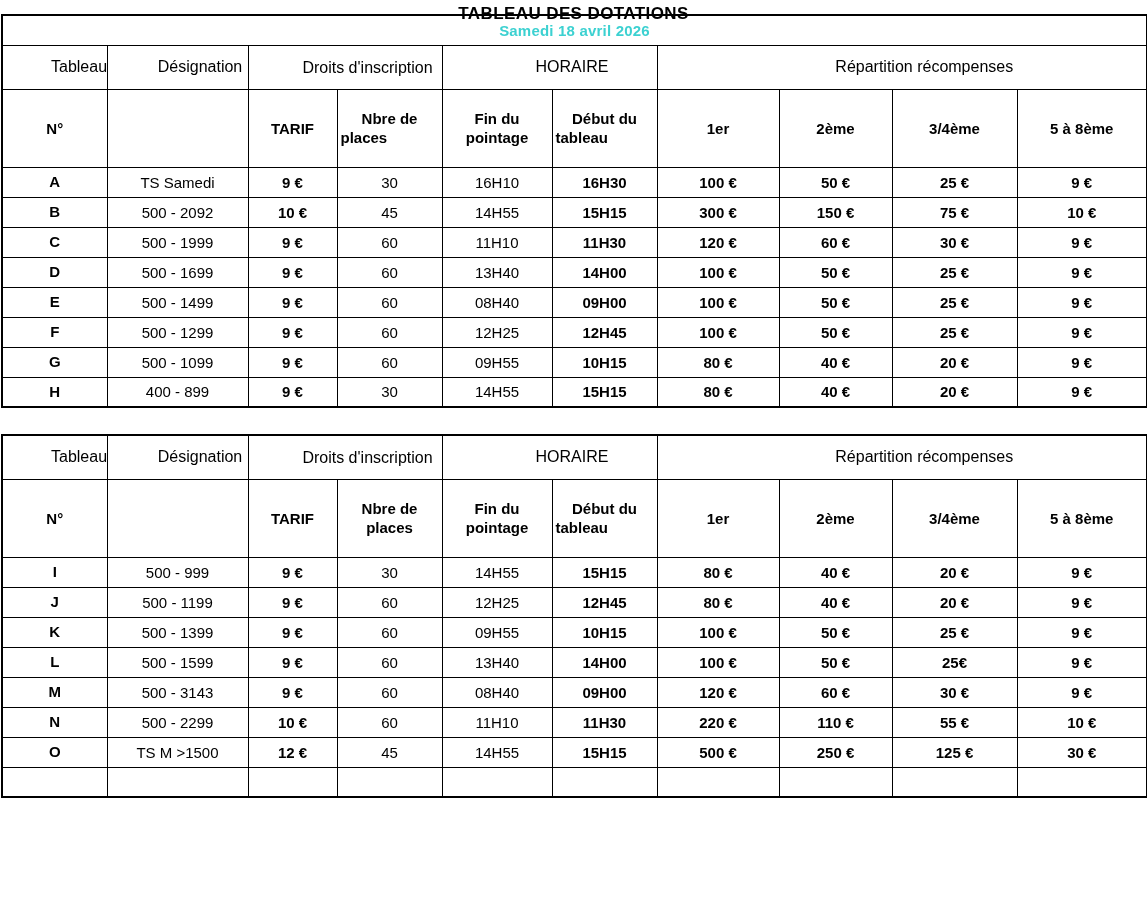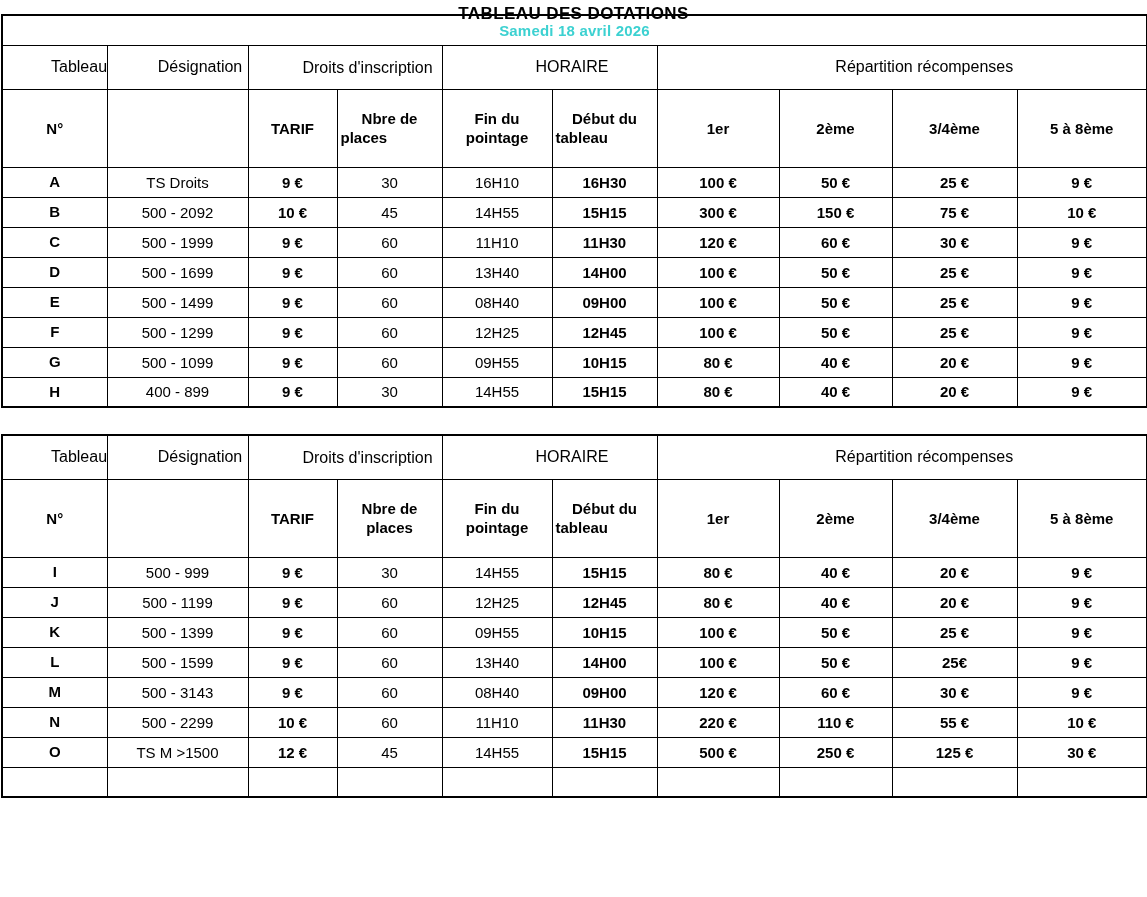--- a/index.html
+++ b/index.html
@@ -173,21 +173,21 @@
         <td class="sh-just">Début du tableau</td>
         <td class="sh-mid">1er</td>
         <td class="sh-mid">2ème</td>
         <td class="sh-mid">3/4ème</td>
         <td class="sh-mid">5 à 8ème</td>
       </tr>
     </tbody>
     <tbody>
         <tr class="data-row">
           <td class="c-letter">A</td>
-          <td class="c-desig">TS Droits</td>
+          <td class="c-desig">TS Samedi</td>
           <td class="c-tarif">9 €</td>
           <td class="c-places">30</td>
           <td class="c-fin">16H10</td>
           <td class="c-debut">16H30</td>
           <td class="c-p1">100 €</td>
           <td class="c-p2">50 €</td>
           <td class="c-p3">25 €</td>
           <td class="c-p4">9 €</td>
         </tr>
         <tr class="data-row">

